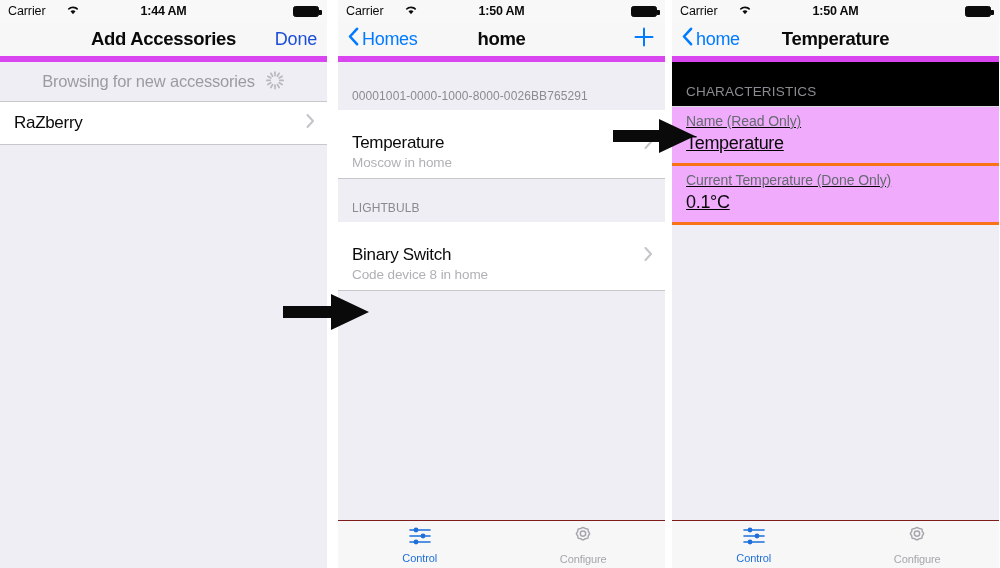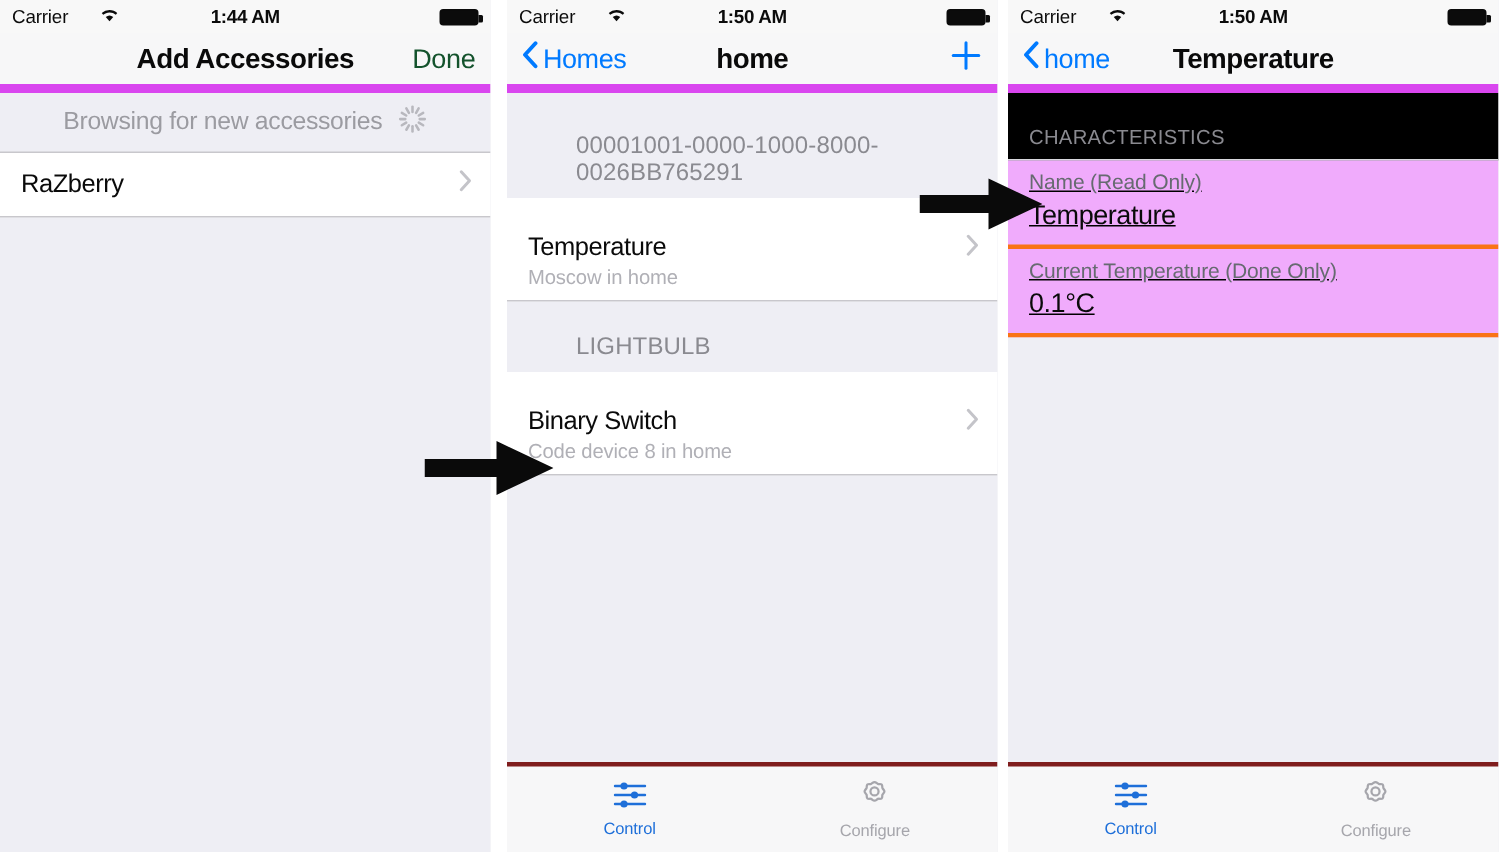--- a/index.html
+++ b/index.html
@@ -70,30 +70,29 @@
     font-size: 18.5px; font-weight: bold; color: #0a0a0a;
     letter-spacing: -0.3px; pointer-events: none;
   }
   .nav-back {
     display: flex; align-items: center; gap: 3px;
     color: #007aff; font-size: 18px; letter-spacing: -0.3px;
     z-index: 2; cursor: pointer;
   }
   .chev-back { display:block; }
   .nav-right {
-    margin-left: auto; z-index: 2; color: #14532d;
+    margin-left: auto; z-index: 2; color: #1d4ed8;
     font-size: 18px; cursor: pointer; letter-spacing: -0.2px;
   }
   .plus-icon { display:block; }
   .sec-header {
     background: #eeeef4;
     color: #8a8a90;
-    font-size: 16px;
+    font-size: 12px;
     letter-spacing: 0.1px;
-    margin-left: 32px;
   }
   .sec-gap { background: #eeeef4; }
 
   .cell {
     background: #ffffff;
     position: relative;
     padding: 22px 28px 7px 14px;
     border-bottom: 1px solid #c8c7cc;
   }
   .cell-title {
@@ -141,23 +140,23 @@
     border-bottom: 1px solid #d9d9de;
   }
 
   .filler { background: #eeeef4; flex: 1; }
 
   .panel-body { display: flex; flex-direction: column; height: 506px; }
 
   
   .tabbar {
     position: absolute; left: 0; bottom: 0;
-    width: 100%; height: 60px;
+    width: 100%; height: 48px;
     background: #f7f7f8;
-    border-top: 3px solid #7f1d1d;
+    border-top: 1px solid #7f1d1d;
     display: flex;
   }
   .tabitem {
     flex: 1; display: flex; flex-direction: column;
     align-items: center; justify-content: center; gap: 2px;
     cursor: pointer;
   }
   .tabitem .tab-label { font-size: 11px; letter-spacing: -0.1px; }
   .tabitem.active .tab-label { color: #1e6fd9; }
   .tabitem.inactive .tab-label { color: #a6a6ac; }

